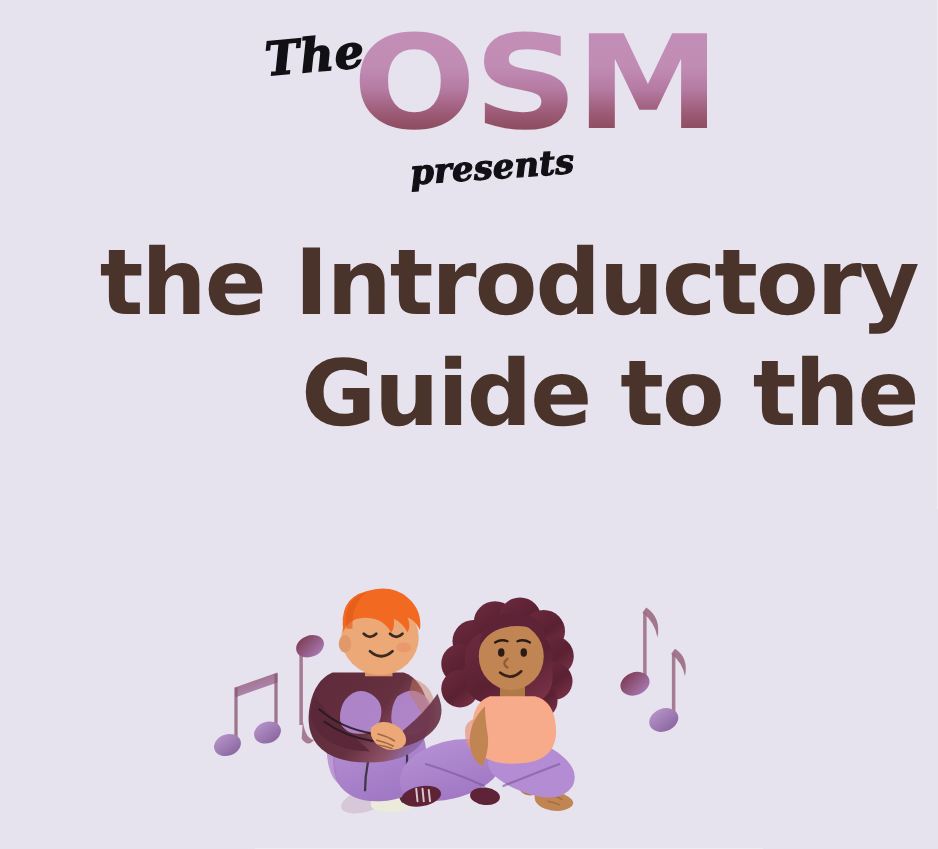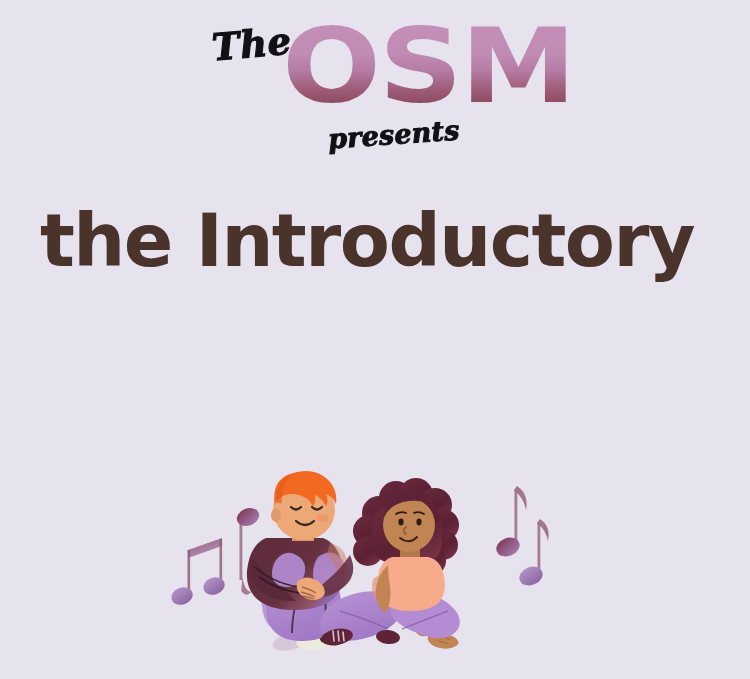--- a/index.html
+++ b/index.html
@@ -75,23 +75,23 @@
     color: #111014;
     letter-spacing: 0.2px;
     transform: rotate(-4deg);
     -webkit-text-stroke: 1px #111014;
   }
 
   
   .title-block {
     position: absolute;
     left: 0;
-    top: 196px;
+    top: 182px;
     width: 734px;
-    text-align: center;
+    text-align: right;
   }
   .title-line {
     font-family: "DejaVu Sans", sans-serif;
     font-weight: 700;
     font-size: 73px;
     line-height: 89px;
     color: #4a332b;
     letter-spacing: -1.5px;
     white-space: nowrap;
   }
@@ -116,20 +116,21 @@
   <div class="header-block">
     <div class="the-word">The</div>
 
     <div class="osm-word">OSM</div>
 
     <div class="presents-word">presents</div>
   </div>
 
   <div class="title-block">
     <div class="title-line">the Introductory</div>
+    <div class="title-line">Guide to the</div>
   </div>
 
   <div class="illustration">
     <svg width="750" height="200" viewBox="0 0 750 200" xmlns="http://www.w3.org/2000/svg">
       <defs>
         <linearGradient id="noteGradA" x1="0" y1="0" x2="0.4" y2="1">
           <stop offset="0%" stop-color="#b897cb"></stop>
           <stop offset="100%" stop-color="#8f6ba5"></stop>
         </linearGradient>
         <linearGradient id="noteGradB" x1="0.2" y1="0" x2="0.8" y2="1">

